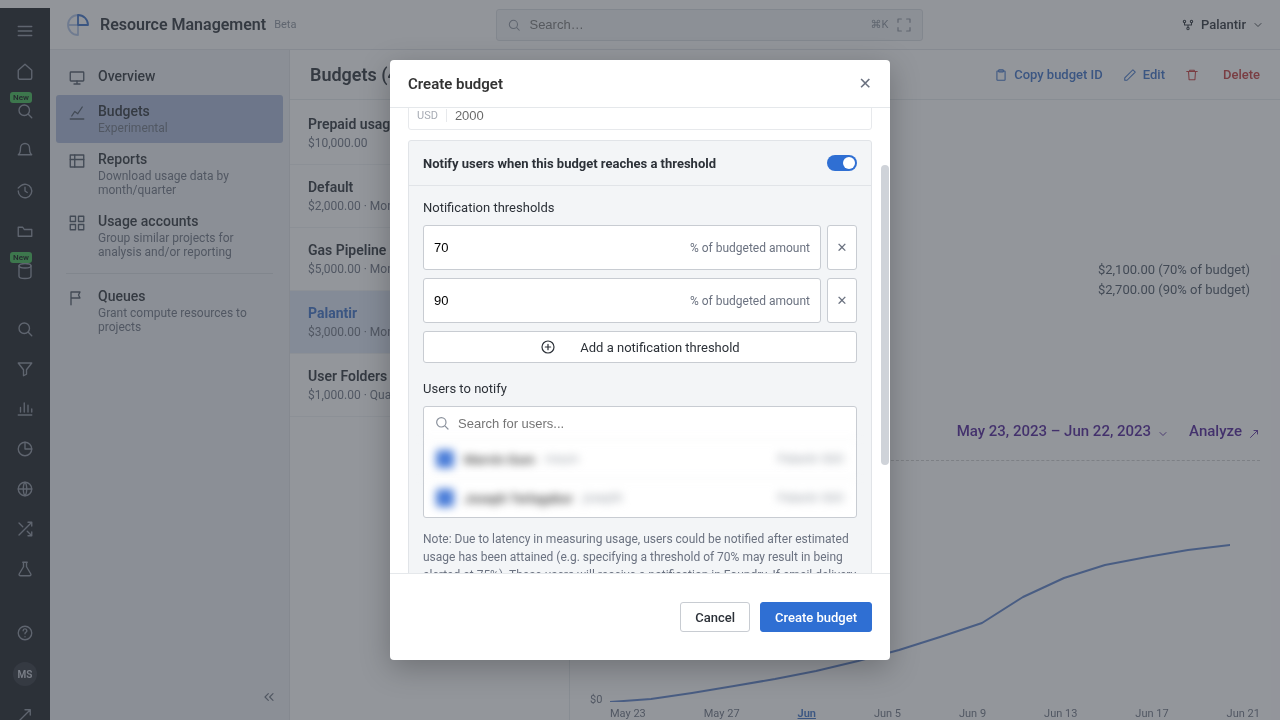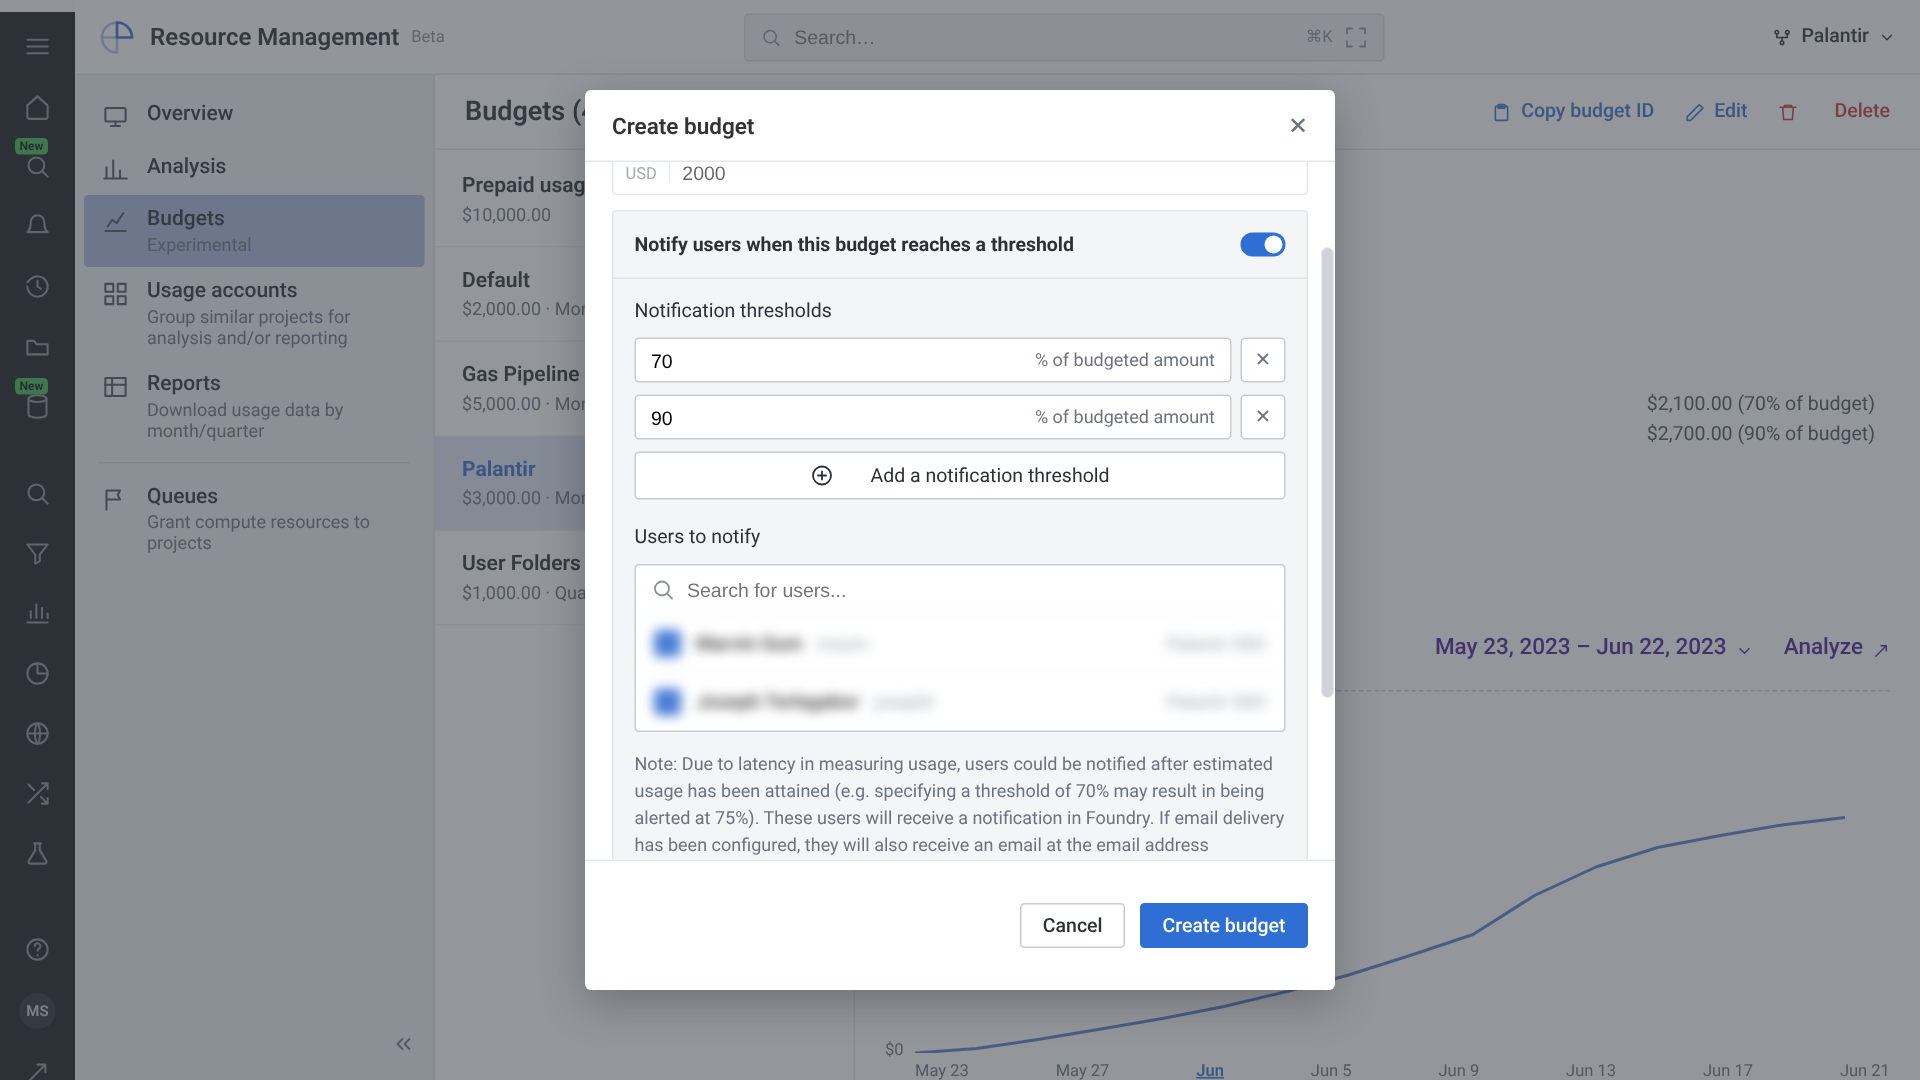--- a/index.html
+++ b/index.html
@@ -73,21 +73,21 @@
 .amt-row input { border: none; outline: none; padding: 0 8px; flex: 1; font-size: 13px; }
 
 .section { background: #f3f5f7; border: 1px solid #e1e4e8; border-radius: 3px; padding: 14px; margin-top: 10px; }
 .sec-row { display: flex; align-items: center; }
 .sec-row .sec-label { font-size: 13px; color: #2c3138; font-weight: bold; }
 .toggle { margin-left: auto; width: 30px; height: 16px; background: #2f6fd3; border-radius: 10px; position: relative; cursor: pointer; }
 .toggle::after { content: ""; position: absolute; right: 2px; top: 2px; width: 12px; height: 12px; background: #fff; border-radius: 50%; }
 .sec-hr { border: none; border-top: 1px solid #e1e4e8; margin: 14px -14px; }
 .sec-title { font-size: 13px; color: #2c3138; margin-bottom: 10px; }
 .thresh-row { display: flex; align-items: stretch; gap: 6px; margin-bottom: 8px; }
-.thresh-input { flex: 1; display: flex; align-items: center; border: 1px solid #c8ccd2; border-radius: 3px; background: #fff; height: 30px; }
+.thresh-input { flex: 1; display: flex; align-items: center; border: 1px solid #c8ccd2; border-radius: 3px; background: #fff; height: 45px; }
 .thresh-input input { border: none; outline: none; padding: 0 10px; flex: 1; font-size: 13px; }
 .thresh-input .suffix { padding: 0 10px; font-size: 12px; color: #6b7280; }
 .thresh-del { width: 30px; border: 1px solid #c8ccd2; border-radius: 3px; background: #fff; display: flex; align-items: center; justify-content: center; color: #6b7280; cursor: pointer; }
 .add-thresh { height: 32px; border: 1px solid #c8ccd2; border-radius: 3px; background: #fff; display: flex; align-items: center; justify-content: center; gap: 24px; font-size: 13px; color: #2c3138; cursor: pointer; margin-top: 2px; }
 
 .user-search { border: 1px solid #c8ccd2; border-radius: 3px; background: #fff; margin-top: 8px; }
 .user-search .us-input { display: flex; align-items: center; padding: 8px 10px; gap: 8px; }
 .user-search input { border: none; outline: none; flex: 1; font-size: 13px; }
 .user-row { display: flex; align-items: center; padding: 10px 12px; gap: 10px; border-top: 1px solid #eef0f2; filter: blur(4px); }
 .user-row .avatar { width: 18px; height: 18px; border-radius: 3px; background: #4a7dd8; }
@@ -236,57 +236,49 @@
 <div class="sidebar">
   <div class="side-item">
     <svg class="si-icon" viewBox="0 0 24 24">
         <rect x="3" y="4" width="18" height="12" rx="1"></rect>
         <path d="M8 20h8M12 16v4"></path>
       </svg>
     <div>
         <div class="si-label">Overview</div>
       </div>
   </div>
-  <div class="side-item">
-    <svg class="si-icon" viewBox="0 0 24 24">
-        <path d="M4 20V10M10 20V4M16 20v-7M22 20H2"></path>
-      </svg>
-    <div>
-        <div class="si-label">Analysis</div>
-      </div>
-  </div>
   <div class="side-item active">
     <svg class="si-icon" viewBox="0 0 24 24">
         <path d="M3 20h18M5 16l4-6 4 3 6-9"></path>
       </svg>
     <div>
         <div class="si-label">Budgets</div>
         <div class="si-sub">Experimental</div>
+      </div>
+  </div>
+  <div class="side-item">
+    <svg class="si-icon" viewBox="0 0 24 24">
+        <rect x="3" y="4" width="18" height="16"></rect>
+        <path d="M3 10h18M9 4v16"></path>
+      </svg>
+    <div>
+        <div class="si-label">Reports</div>
+        <div class="si-sub">Download usage data by month/quarter</div>
       </div>
   </div>
   <div class="side-item">
     <svg class="si-icon" viewBox="0 0 24 24">
         <rect x="3" y="3" width="7" height="7"></rect>
         <rect x="14" y="3" width="7" height="7"></rect>
         <rect x="3" y="14" width="7" height="7"></rect>
         <rect x="14" y="14" width="7" height="7"></rect>
       </svg>
     <div>
         <div class="si-label">Usage accounts</div>
         <div class="si-sub">Group similar projects for analysis and/or reporting</div>
-      </div>
-  </div>
-  <div class="side-item">
-    <svg class="si-icon" viewBox="0 0 24 24">
-        <rect x="3" y="4" width="18" height="16"></rect>
-        <path d="M3 10h18M9 4v16"></path>
-      </svg>
-    <div>
-        <div class="si-label">Reports</div>
-        <div class="si-sub">Download usage data by month/quarter</div>
       </div>
   </div>
   <hr class="side-hr">
   <div class="side-item">
     <svg class="si-icon" viewBox="0 0 24 24">
         <path d="M4 21V4h12l-2 4 2 4H4"></path>
       </svg>
     <div>
         <div class="si-label">Queues</div>
         <div class="si-sub">Grant compute resources to projects</div>

